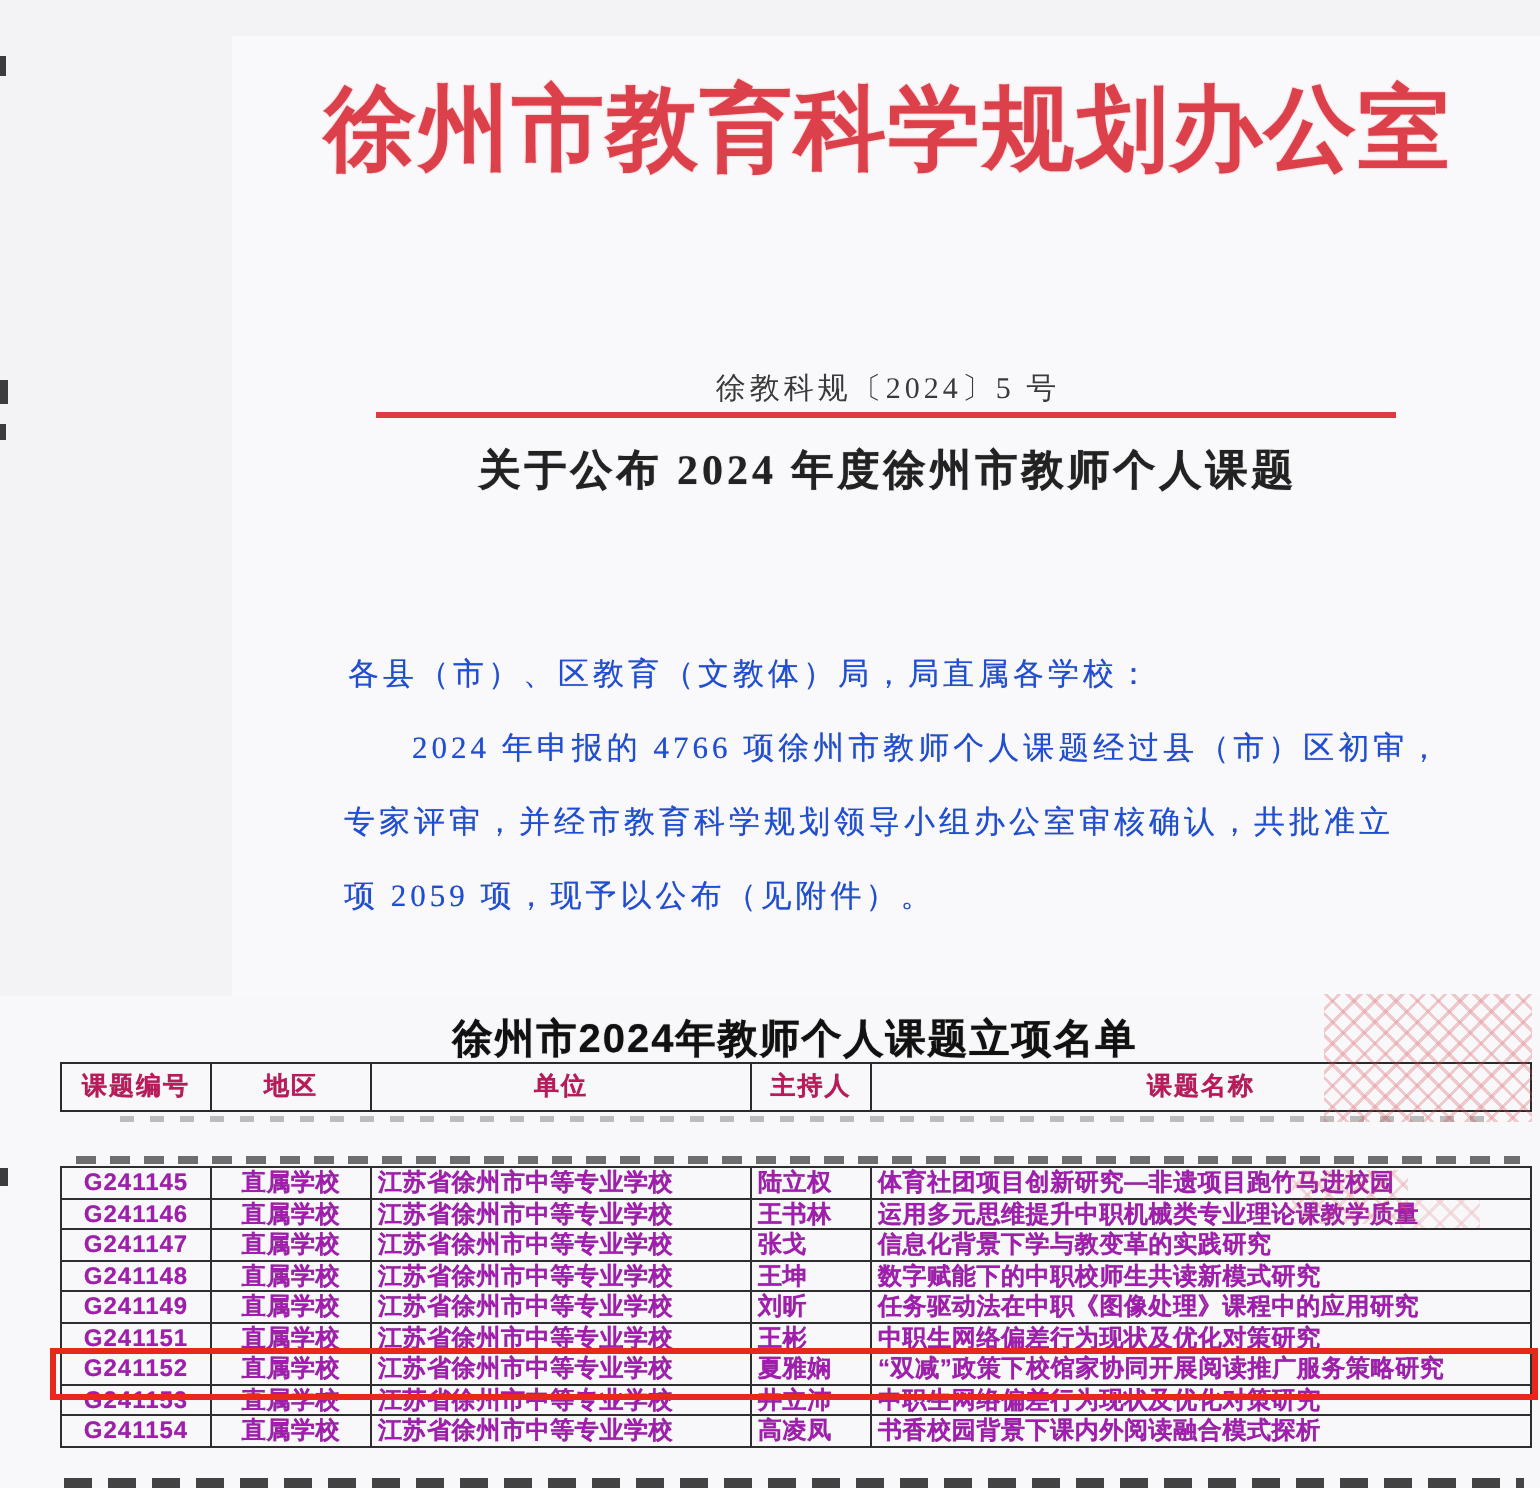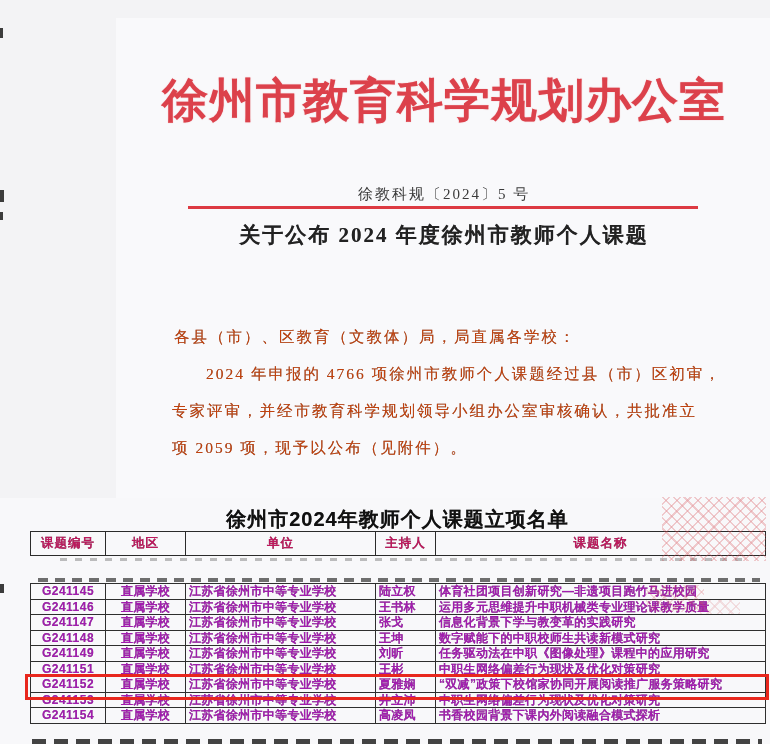--- a/index.html
+++ b/index.html
@@ -12,39 +12,38 @@
   .paper{position:absolute;left:116px;top:18px;right:0;height:492px;background:#f9f9fb;}
   .paper-lower{position:absolute;left:0;top:498px;right:0;bottom:0;background:#f8f8fa;}
 
   
   .letterhead{position:absolute;left:118px;width:652px;top:0;height:500px;}
   .org-title{
     position:absolute;top:34px;left:0;width:100%;text-align:center;
     font-family:"Liberation Serif","DejaVu Serif",serif;
     font-size:46px;font-weight:bold;letter-spacing:1px;
     text-shadow:0 0 1px rgba(220,65,75,.55);
-    margin-top:36px;
   }
   .doc-number{
     position:absolute;top:185px;left:0;width:100%;text-align:center;
     font-family:"Liberation Serif","DejaVu Serif",serif;
     font-size:15px;color:#3a3a3a;letter-spacing:2px;
   }
   .red-rule{position:absolute;top:206px;left:70px;width:510px;height:2.5px;}
   .notice-title{
     position:absolute;left:0;width:100%;text-align:center;
     font-family:"Liberation Serif","DejaVu Serif",serif;
     font-size:21px;font-weight:bold;color:#222;letter-spacing:2px;
     text-shadow:0 0 .5px rgba(0,0,0,.5);
   }
   .nt1{top:221px;} .nt2{top:256px;}
   .body-line{
     position:absolute;
     font-family:"Liberation Serif","DejaVu Serif",serif;
-    font-size:15.5px;color:#c2410c;letter-spacing:2px;white-space:nowrap;
+    font-size:15.5px;color:#1d4ed8;letter-spacing:2px;white-space:nowrap;
     text-shadow:0 0 .4px rgba(0,0,0,.45);
   }
   .bl1{top:327px;left:56px;}
   .bl2{top:364px;left:88px;}
   .bl3{top:401px;left:54px;}
   .bl4{top:438px;left:54px;}
 
   
   .table-title{
     position:absolute;top:506px;left:30px;width:735px;text-align:center;

